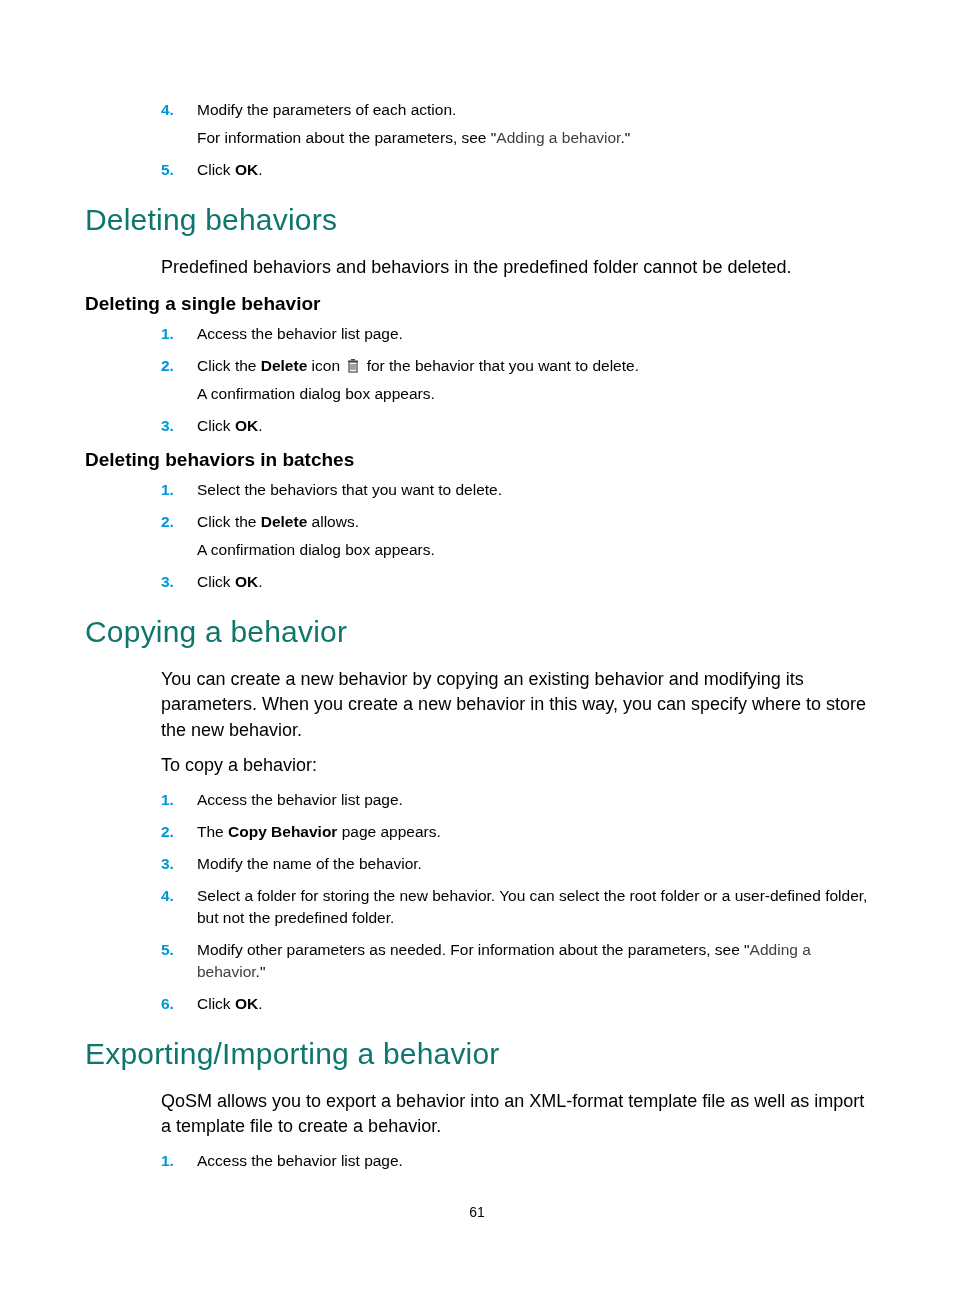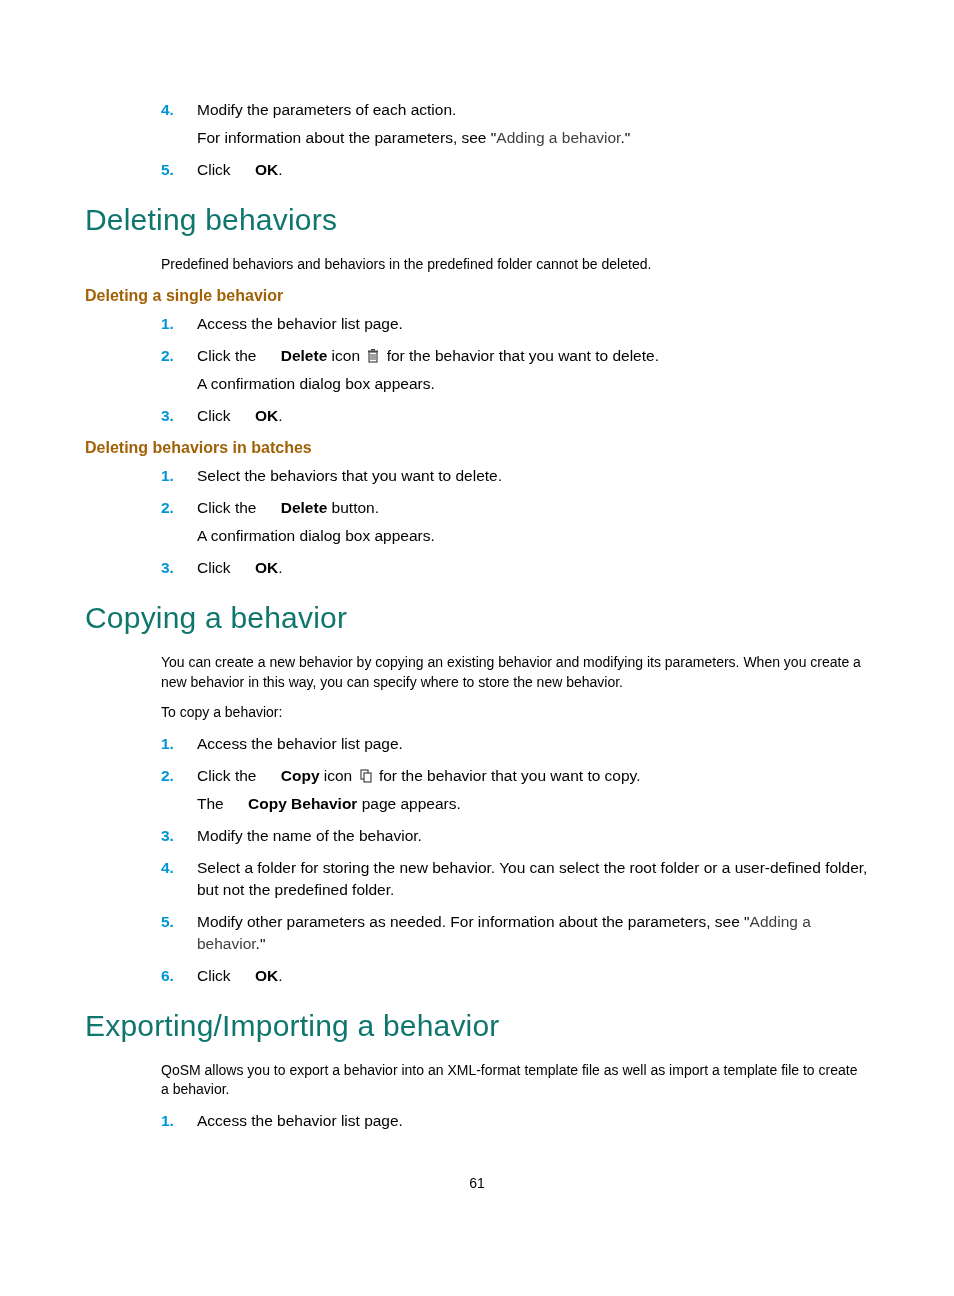--- a/index.html
+++ b/index.html
@@ -13,42 +13,42 @@
   }
   .page {
     box-sizing: border-box;
     width: 954px;
     min-height: 1296px;
     padding: 95px 85px 40px 85px;
     position: relative;
   }
   .page-number {
     position: absolute;
-    bottom: 105px;
+    bottom: 76px;
     left: 0;
     width: 100%;
     text-align: center;
     font-size: 14px;
     color: #000;
   }
   h1.section-heading {
     color: #0f766e;
     font-weight: 300;
     font-size: 30px;
     margin: 22px 0 18px 0;
     letter-spacing: 0.2px;
   }
   h2.sub-heading {
-    color: #a16207;
+    color: #000000;
     font-weight: 600;
-    font-size: 16px;
+    font-size: 19px;
     margin: 12px 0 8px 0;
   }
   p.body, div.body {
-    font-size: 14px;
+    font-size: 18px;
     line-height: 1.42;
     margin: 10px 0 10px 76px;
   }
   ol.num-list {
     list-style: none;
     margin: 0 0 0 76px;
     padding: 0;
   }
   ol.num-list > li {
     position: relative;
@@ -69,21 +69,21 @@
     display: block;
   }
   ol.num-list > li .indent {
     display: block;
     margin-top: 6px;
   }
   a.link, span.link {
     color: #404040;
     text-decoration: none;
   }
-  .bold { font-weight: 700; margin-left: 20px; }
+  .bold { font-weight: 700; }
   svg.inline-icon {
     display: inline-block;
     vertical-align: -2px;
     margin: 0 2px;
   }
 </style>
 </head>
 <body>
 
 <div class="page">
@@ -139,21 +139,21 @@
 
   <h2 class="sub-heading">Deleting behaviors in batches</h2>
   <ol class="num-list">
     <li>
       <span class="marker">1.</span>
       <span class="line">Select the behaviors that you want to delete.</span>
     </li>
     <li>
       <span class="marker">2.</span>
       <span class="line">
-        <span>Click the </span><span class="bold">Delete</span><span> button.</span>
+        <span>Click the </span><span class="bold">Delete</span><span> allows.</span>
       </span>
       <span class="indent">A confirmation dialog box appears.</span>
     </li>
     <li>
       <span class="marker">3.</span>
       <span class="line">
         <span>Click </span><span class="bold">OK</span><span>.</span>
       </span>
     </li>
   </ol>
@@ -161,28 +161,20 @@
   <h1 class="section-heading">Copying a behavior</h1>
   <p class="body">You can create a new behavior by copying an existing behavior and modifying its parameters. When you create a new behavior in this way, you can specify where to store the new behavior.</p>
   <p class="body">To copy a behavior:</p>
   <ol class="num-list">
     <li>
       <span class="marker">1.</span>
       <span class="line">Access the behavior list page.</span>
     </li>
     <li>
       <span class="marker">2.</span>
-      <span class="line">
-        <span>Click the </span><span class="bold">Copy</span><span> icon </span>
-        <svg class="inline-icon" width="14" height="14" viewBox="0 0 14 14">
-            <rect x="2" y="1" width="7" height="9" fill="none" stroke="#444" stroke-width="1.2"></rect>
-            <rect x="5" y="4" width="7" height="9" fill="#fff" stroke="#444" stroke-width="1.2"></rect>
-          </svg>
-        <span> for the behavior that you want to copy.</span>
-      </span>
       <span class="indent">
         <span>The </span><span class="bold">Copy Behavior</span><span> page appears.</span>
       </span>
     </li>
     <li>
       <span class="marker">3.</span>
       <span class="line">Modify the name of the behavior.</span>
     </li>
     <li>
       <span class="marker">4.</span>

